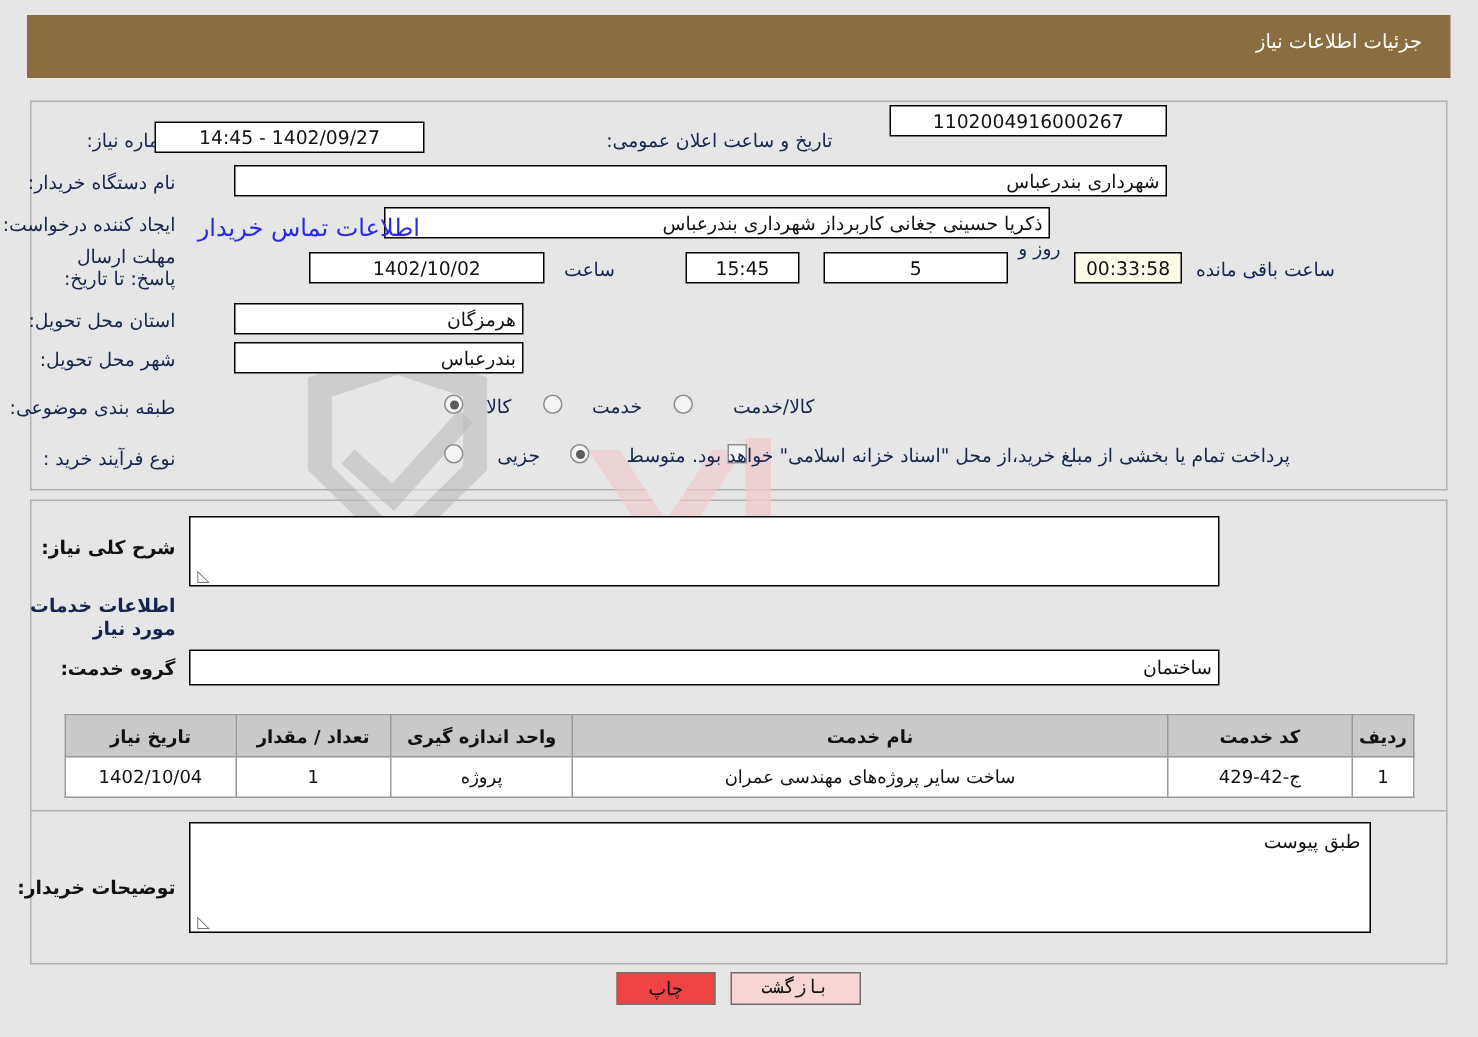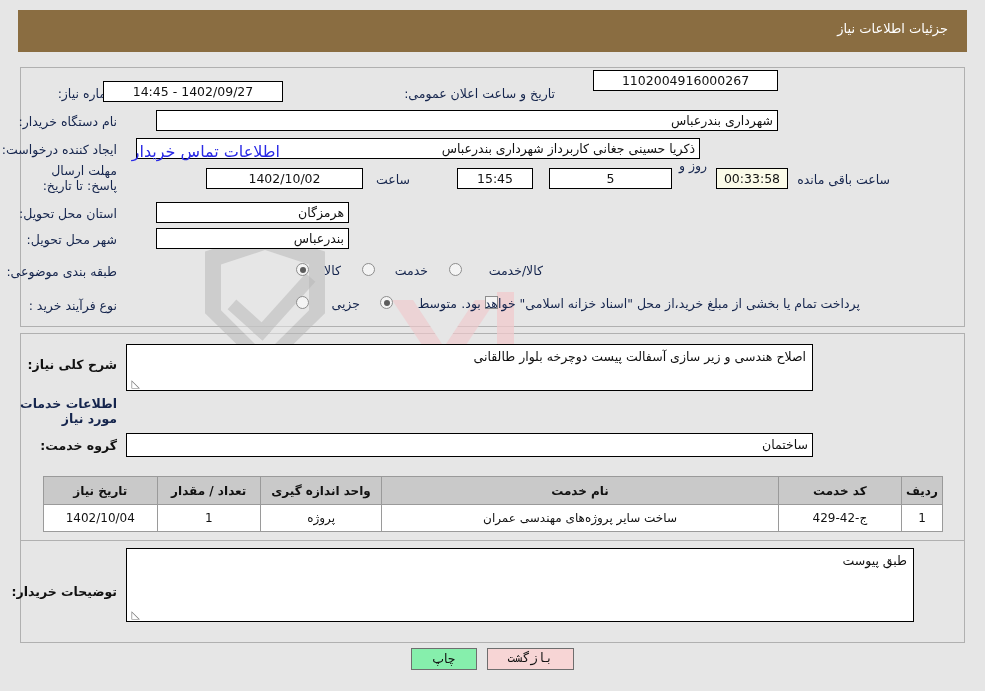--- a/index.html
+++ b/index.html
@@ -293,21 +293,21 @@
     box-sizing: border-box;
     height: 22px;
     line-height: 20px;
     padding: 0 20px;
     font-size: 12.5px;
     font-family: "DejaVu Sans", "Liberation Sans", sans-serif;
     cursor: pointer;
     vertical-align: middle;
   }
   .btn-back  { background: #f7d5d5; color: #111; margin-left: 6px; font-family: Liberation Mono, monospace; }
-  .btn-print { background: #86efac; color: #111; }
+  .btn-print { background: #ef4444; color: #111; }
 </style>
 </head>
 <body>
 
 <div class="watermark">
   <div class="wm-shield"></div>
   <div class="wm-check"></div>
   <div class="wm-v"></div>
   <div class="wm-v2"></div>
   <div class="wm-bar"></div>
@@ -321,21 +321,21 @@
 
 <div class="lbl" style="right:868px; top:86px;">شماره نیاز:</div>
 <div class="fld" style="right:207px; top:70px; width:185px;">1102004916000267</div>
 <div class="lbl" style="right:430px; top:86px;">تاریخ و ساعت اعلان عمومی:</div>
 <div class="fld" style="right:702px; top:81px; width:180px;">1402/09/27 - 14:45</div>
 
 <div class="lbl" style="right:868px; top:114px;">نام دستگاه خریدار:</div>
 <div class="fld fld-right" style="right:207px; top:110px; width:622px;">شهرداری بندرعباس</div>
 
 <div class="lbl" style="right:868px; top:142px;">ایجاد کننده درخواست:</div>
-<div class="fld fld-right" style="right:285px; top:138px; width:564px;">ذکریا حسینی جغانی کاربرداز شهرداری بندرعباس</div>
+<div class="fld fld-right" style="right:285px; top:138px; width:444px;">ذکریا حسینی جغانی کاربرداز شهرداری بندرعباس</div>
 <div class="link" style="right:705px; top:142px;">اطلاعات تماس خریدار</div>
 
 <div class="lbl" style="right:868px; top:163px; width:96px; text-align:right; line-height:15px; white-space:normal;">مهلت ارسال پاسخ: تا تاریخ:</div>
 <div class="fld" style="right:622px; top:168px; width:157px;">1402/10/02</div>
 <div class="plain" style="right:575px; top:172px;">ساعت</div>
 <div class="fld" style="right:452px; top:168px; width:76px;">15:45</div>
 <div class="fld" style="right:313px; top:168px; width:123px;">5</div>
 <div class="plain" style="right:278px; top:158px;">روز و</div>
 <div class="fld fld-timer" style="right:197px; top:168px; width:72px;">00:33:58</div>
 <div class="plain" style="right:95px; top:172px;">ساعت باقی مانده</div>
@@ -359,21 +359,20 @@
 <div class="radio-lbl" style="right:625px; top:296px;">جزیی</div>
 <div class="radio on" style="right:592px; top:296px;"></div>
 <div class="radio-lbl" style="right:528px; top:296px;">متوسط</div>
 <div class="chk" style="right:487px; top:296px;"></div>
 <div class="radio-lbl" style="right:125px; top:296px;">پرداخت تمام یا بخشی از مبلغ خرید،از محل "اسناد خزانه اسلامی" خواهد بود.</div>
 
 <div class="panel panel-middle"></div>
 
 <div class="lbl lbl-dark" style="right:868px; top:357px; font-weight:bold;">شرح کلی نیاز:</div>
 <div class="ta" style="right:172px; top:344px; width:687px; height:47px;">
-  <span>اصلاح هندسی و زیر سازی آسفالت پیست دوچرخه بلوار طالقانی</span>
   <span class="grip">◺</span>
 </div>
 
 <div class="section-head" style="right:868px; top:396px; font-weight:bold;">اطلاعات خدمات مورد نیاز</div>
 
 <div class="lbl lbl-dark" style="right:868px; top:438px; font-weight:bold;">گروه خدمت:</div>
 <div class="fld fld-right" style="right:172px; top:433px; width:687px; height:24px; line-height:22px;">ساختمان</div>
 
 <table class="tbl">
   <thead>

